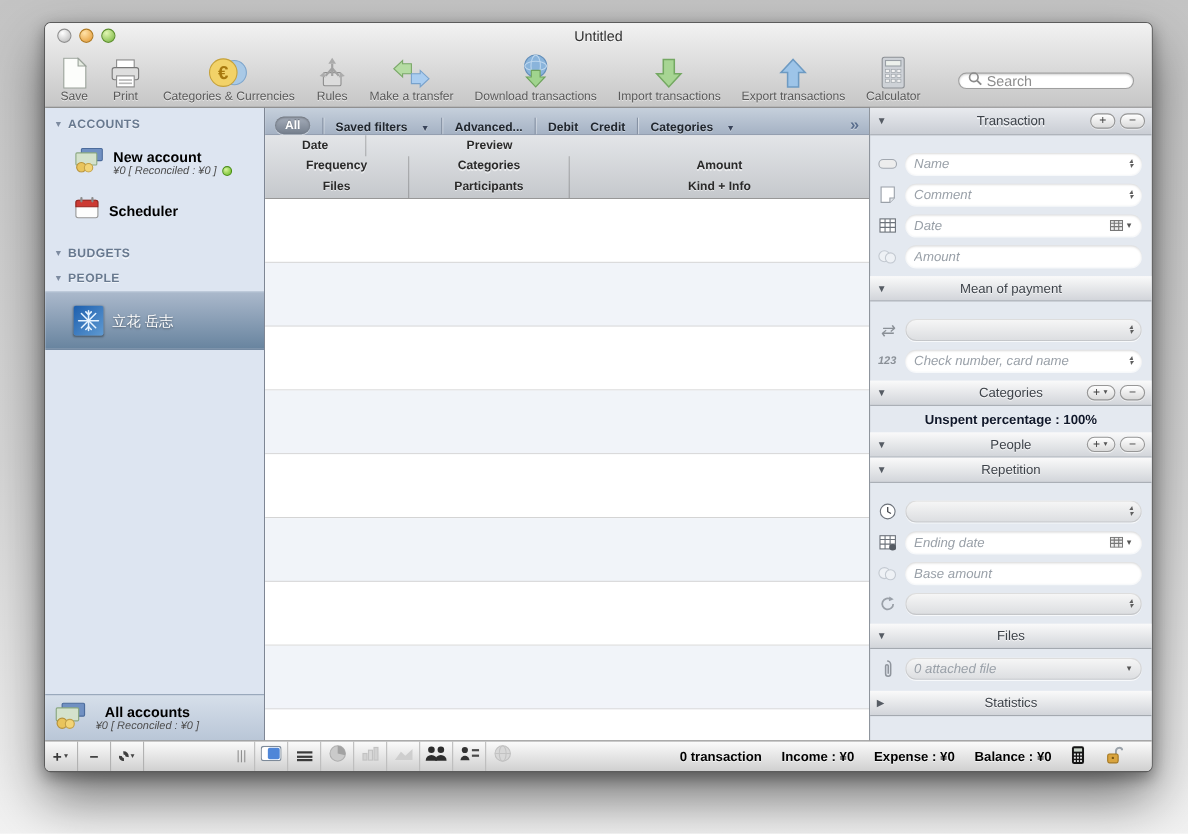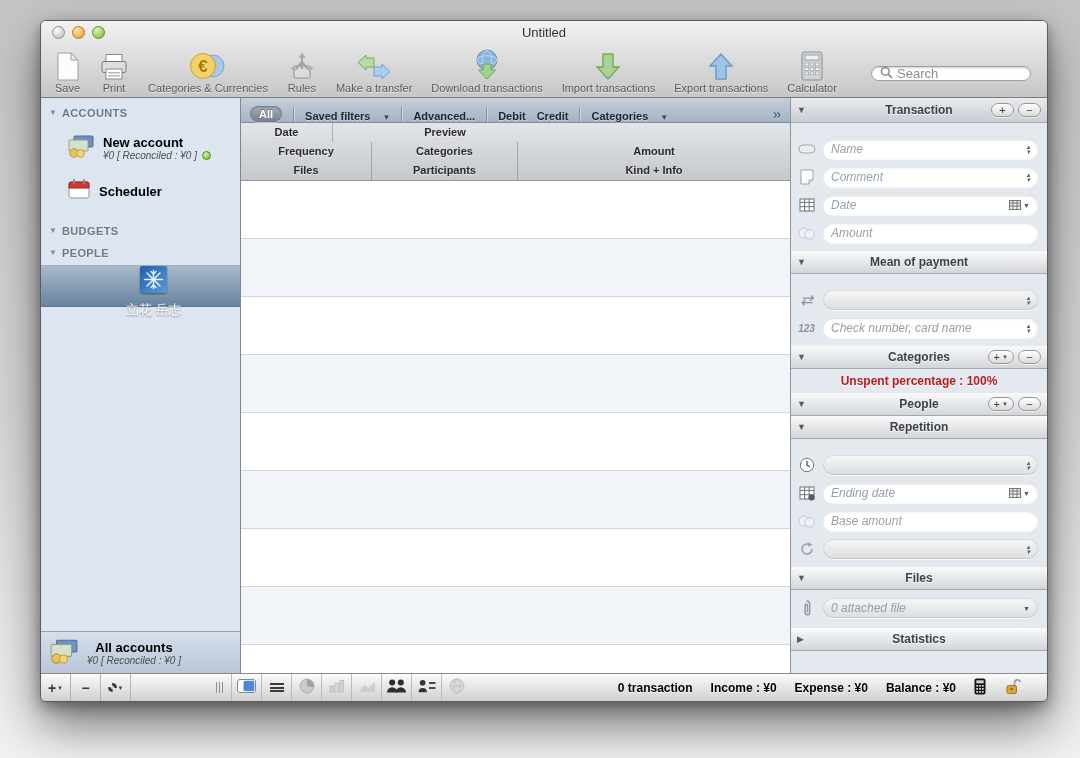--- a/index.html
+++ b/index.html
@@ -47,23 +47,23 @@
   .sgroup .tri { font-size:8px; color:#7d8ba0; }
   .sgroup .glabel { font-size:11px; font-weight:bold; color:#68798f; letter-spacing:.4px;
                     text-shadow:0 1px 0 rgba(255,255,255,.6); }
   .srow { display:flex; align-items:center; gap:8px; padding-left:26px; }
   .srow.account { height:45px; }
   .srow.sched { height:42px; }
   .stitle { font-size:13px; font-weight:bold; color:#000; }
   .ssub { font-size:10px; font-style:italic; color:#4c4c4c; display:flex; align-items:center; gap:5px; }
   .dot { width:9px; height:9px; border-radius:50%; flex:none;
          background:radial-gradient(circle at 35% 30%, #d6f59a, #66b820); border:1px solid #4a8f14; }
-  .srow.person { height:42px; margin-top:2px; 
+  .srow.person { height:53px; margin-top:2px; 
                  background:linear-gradient(#aab8cb, #68849f);
-                 border-top:1px solid #9fb0c4; border-bottom:1px solid #5d7690;flex-direction:column; }
+                 border-top:1px solid #9fb0c4; border-bottom:1px solid #5d7690; }
   .srow.person .pname { font-size:13px; color:#fff; text-shadow:0 1px 2px rgba(0,0,0,.45); }
   .avatar { width:27px; height:27px; border-radius:2px; flex:none;
             background:linear-gradient(135deg,#1d5fae,#5f9ad2); display:flex;
             align-items:center; justify-content:center; box-shadow:0 1px 2px rgba(0,0,0,.4); }
   .summary { height:42px; flex:none; display:flex; align-items:center; gap:8px; padding-left:8px;
              background:linear-gradient(#d6dfea,#b9c6d7); border-top:1px solid #93a2b6;text-align:center; }
 
   
   .main { width:549px; flex:none; display:flex; flex-direction:column; background:#fff; }
   .filterbar { height:25px; flex:none; display:flex; align-items:flex-end; gap:11px;
@@ -90,21 +90,21 @@
 
   
   .inspector { flex:1; min-width:0; border-left:1px solid #8f959d; background:#e4e9f0;
                display:flex; flex-direction:column; }
   .sec-h { height:23px; flex:none; position:relative; display:flex; align-items:center;
            padding:0 6px; background:linear-gradient(#fafafa,#d2d5da);
            border-bottom:1px solid #a4a9b0; }
   .sec-h.first { height:25px; background:linear-gradient(#e9ebef,#c9cdd4); }
   .sec-h .disc { font-size:9px; color:#565c64; z-index:1; }
   .sec-title { position:absolute; left:0; right:0; text-align:center; font-size:12px;
-               font-weight:bold; color:#3d4249; text-shadow:0 1px 0 rgba(255,255,255,.8); }
+               font-weight:normal; color:#3d4249; text-shadow:0 1px 0 rgba(255,255,255,.8); }
   .sec-btns { margin-left:auto; display:flex; gap:4px; z-index:1; }
   .pillbtn { min-width:23px; height:14px; border-radius:8px; border:1px solid #979797;
              background:linear-gradient(#ffffff,#dadada); color:#3f3f3f; font-size:11px;
              line-height:11px; display:flex; align-items:center; justify-content:center;
              padding:0 5px; box-shadow:0 1px 0 rgba(255,255,255,.6); cursor:default; gap:2px; }
   .pillbtn .bc { font-size:6px; color:#555; }
   .sec-body { flex:none; padding:16px 9px 8px 5px; display:flex; flex-direction:column; gap:8px;font-style:italic; }
   .frow { display:flex; align-items:center; gap:6px; height:20px; }
   .ficon { width:21px; flex:none; display:flex; align-items:center; justify-content:center;
            color:#8a9097; }
@@ -114,21 +114,21 @@
            align-items:center; gap:4px; padding:0 8px; font-size:12px; color:#99a0a8;
            box-shadow:inset 0 1px 2px rgba(0,0,0,.15), 0 1px 0 rgba(255,255,255,.7); }
   .field .ph { flex:1; white-space:nowrap; overflow:hidden; }
   .field.popup { background:linear-gradient(#f7f7f7,#dbdde0);
                  box-shadow:0 1px 0 rgba(255,255,255,.7), inset 0 0 0 1px rgba(0,0,0,.10);gap:11px; }
   .stepper { flex:none; display:flex; flex-direction:column; align-items:center;
              line-height:5px; font-size:7px; color:#5f5f5f; }
   .calbtn { flex:none; display:flex; align-items:center; gap:2px; }
   .calbtn .bc { font-size:7px; color:#555; }
   .unspent { height:24px; flex:none; display:flex; align-items:center; justify-content:center;
-             font-size:12px; font-weight:bold; color:#b91c1c;
+             font-size:12px; font-weight:bold; color:#0f172a;
              text-shadow:0 1px 0 rgba(255,255,255,.7); }
   .insp-rest { flex:1; }
 
   
   .bottombar { height:28px; flex:none; display:flex; align-items:stretch;
                background:linear-gradient(#fbfbfb,#d0d0d0); border-top:1px solid #8b8b8b; }
   .bb-btn { width:30px; flex:none; display:flex; align-items:center; justify-content:center;
             border-right:1px solid #b2b2b2; color:#3a3a3a; font-size:14px; font-weight:bold; gap:1px; }
   .bb-btn .bc { font-size:6px; color:#444; }
   .gear { width:9px; height:9px; border:3px dashed #3e3e3e; border-radius:50%; }

